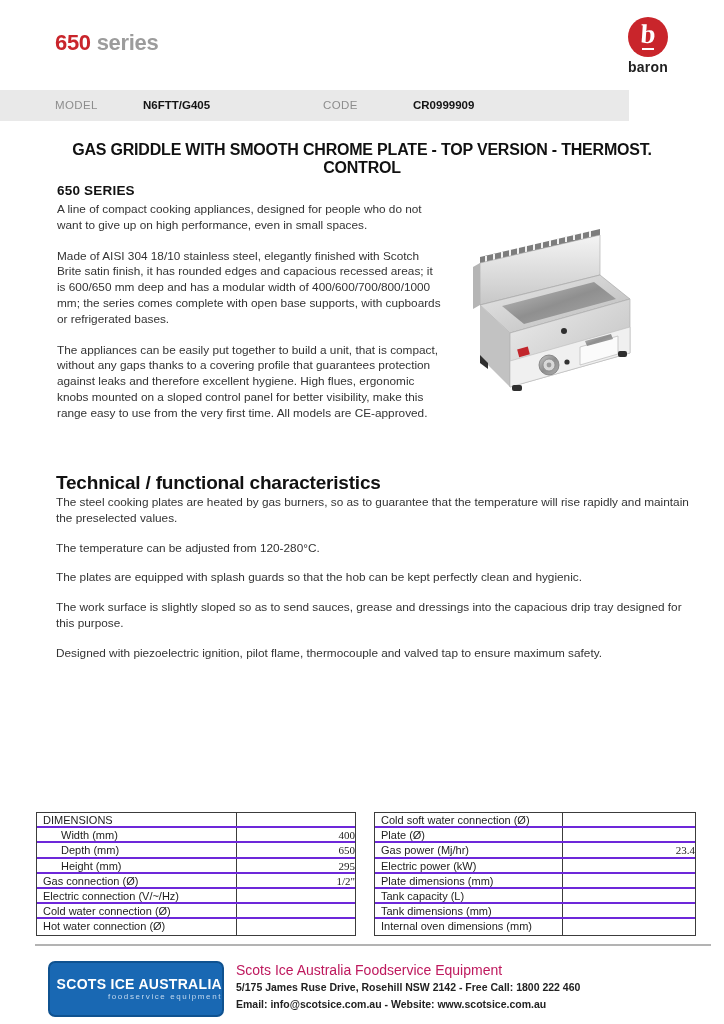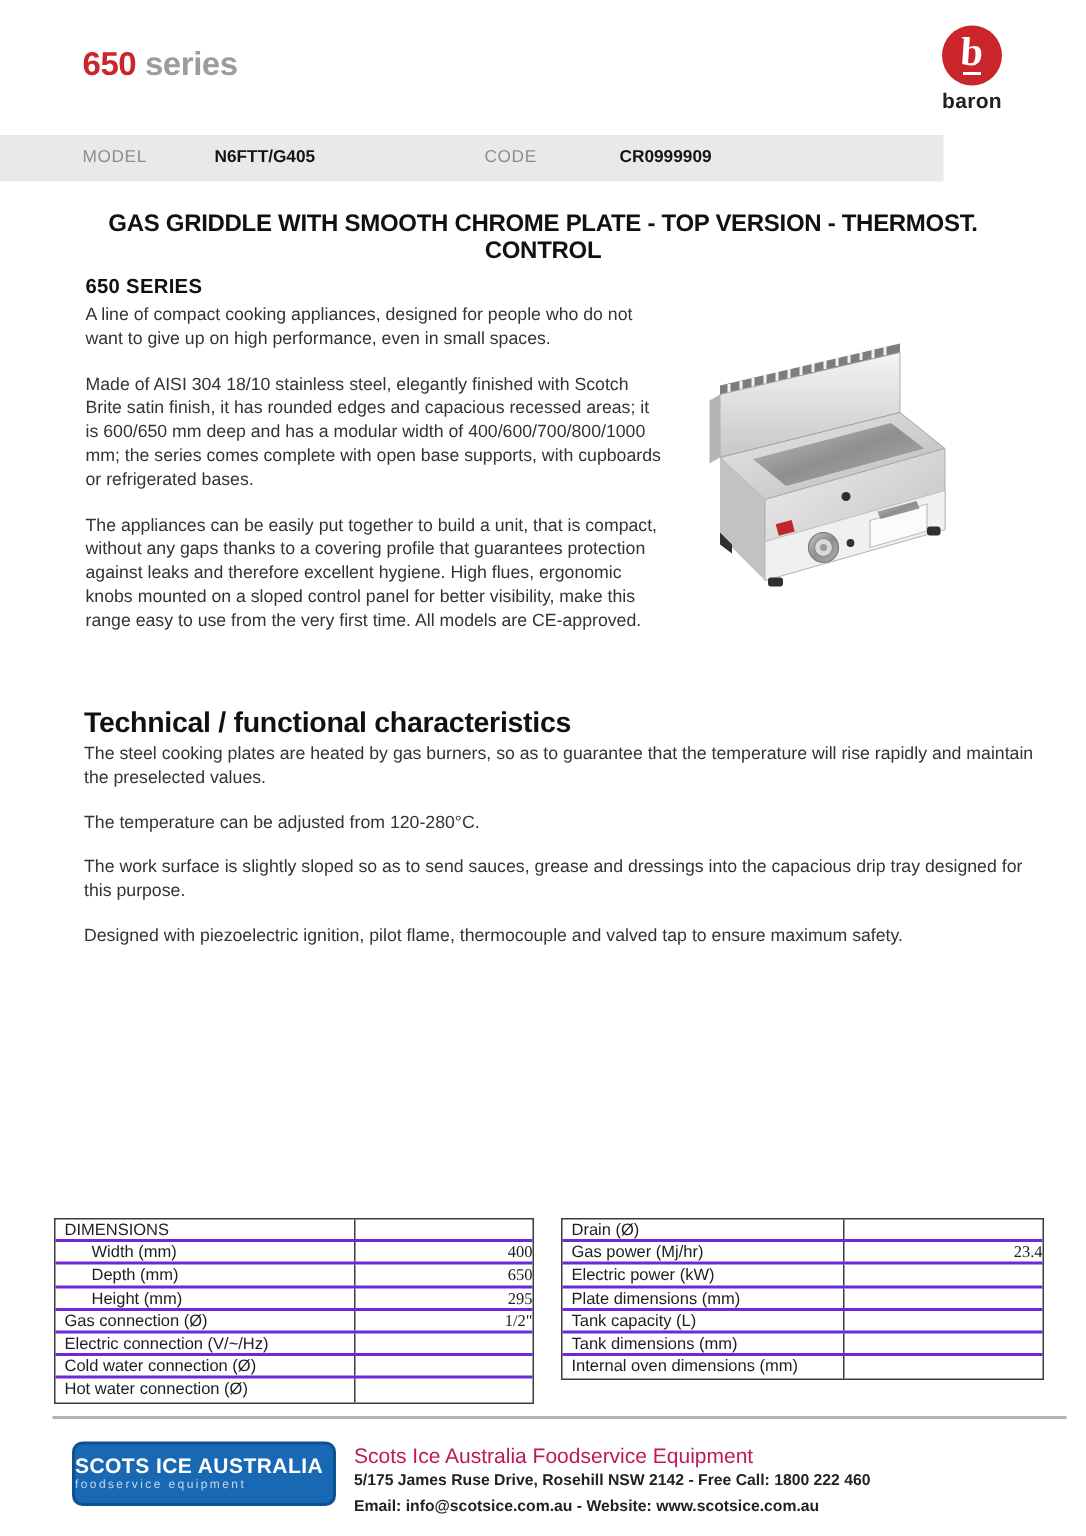--- a/index.html
+++ b/index.html
@@ -73,23 +73,23 @@
   .spec-label.indent { padding-left:24px; }
   .spec-value { flex:1; font-size:11px; line-height:14px; color:#1d1d1d; text-align:right;font-family:Liberation Serif, serif; }
 
   
   .footer {
     position:absolute; left:35px; top:944px; width:676px;
     border-top:2px solid #b3b3b3; padding-top:15px;
     display:flex; align-items:flex-start;
   }
   .scots-logo {
-    margin-left:13px; width:176px; height:43px; border-radius:7px;
+    margin-left:13px; width:176px; height:56px; border-radius:7px;
     background:var(--footer-blue); border:2px solid #0f5290;
-    display:flex; flex-direction:column; align-items:flex-start; justify-content:center;
+    display:flex; flex-direction:column; align-items:flex-end; justify-content:center;
   }
   .scots-line1 { color:#ffffff; font-size:14px; font-weight:700; letter-spacing:0.3px; line-height:15px; }
   .scots-line2 { color:#c3d9ef; font-size:8px; letter-spacing:1.6px; line-height:10px; }
   .footer-text { margin-left:12px; }
   .footer-company { font-size:14px; color:#be185d; line-height:18px; }
   .footer-address, .footer-contact { font-size:10.5px; font-weight:700; color:#222; line-height:17px; }
 </style>
 </head>
 <body>
 
@@ -193,20 +193,21 @@
       <rect x="60" y="166" width="10" height="6" rx="2" fill="#2f2f2f"></rect>
       <rect x="166" y="132" width="9" height="6" rx="2" fill="#2f2f2f"></rect>
       <polygon points="28,136 36,144 36,150 28,144" fill="#2f2f2f"></polygon>
     </svg>
   </div>
 
   <div class="tech-heading">Technical / functional characteristics</div>
   <div class="tech-paras" id="tech-paras">
       <p class="body-para">The steel cooking plates are heated by gas burners, so as to guarantee that the temperature will rise rapidly and maintain the preselected values.</p>
       <p class="body-para">The temperature can be adjusted from 120-280°C.</p>
+      <p class="body-para">The plates are equipped with splash guards so that the hob can be kept perfectly clean and hygienic.</p>
       <p class="body-para">The work surface is slightly sloped so as to send sauces, grease and dressings into the capacious drip tray designed for this purpose.</p>
       <p class="body-para">Designed with piezoelectric ignition, pilot flame, thermocouple and valved tap to ensure maximum safety.</p>
     </div>
 
   <div class="spec-table spec-table-left" id="table-left">
       <div class="spec-row">
         <div class="spec-label">DIMENSIONS</div>
         <div class="spec-value"></div>
       </div>
       <div class="spec-row">
@@ -233,21 +234,25 @@
         <div class="spec-label">Cold water connection (Ø)</div>
         <div class="spec-value"></div>
       </div>
       <div class="spec-row">
         <div class="spec-label">Hot water connection (Ø)</div>
         <div class="spec-value"></div>
       </div>
     </div>
   <div class="spec-table spec-table-right" id="table-right">
       <div class="spec-row">
-        <div class="spec-label">Drain (Ø)</div>
+        <div class="spec-label">Cold soft water connection (Ø)</div>
+        <div class="spec-value"></div>
+      </div>
+      <div class="spec-row">
+        <div class="spec-label">Plate (Ø)</div>
         <div class="spec-value"></div>
       </div>
       <div class="spec-row">
         <div class="spec-label">Gas power (Mj/hr)</div>
         <div class="spec-value">23.4</div>
       </div>
       <div class="spec-row">
         <div class="spec-label">Electric power (kW)</div>
         <div class="spec-value"></div>
       </div>

